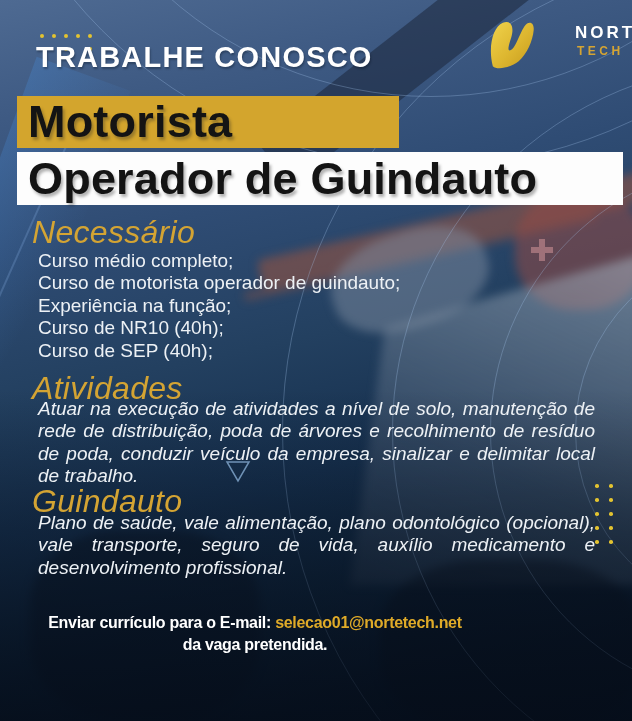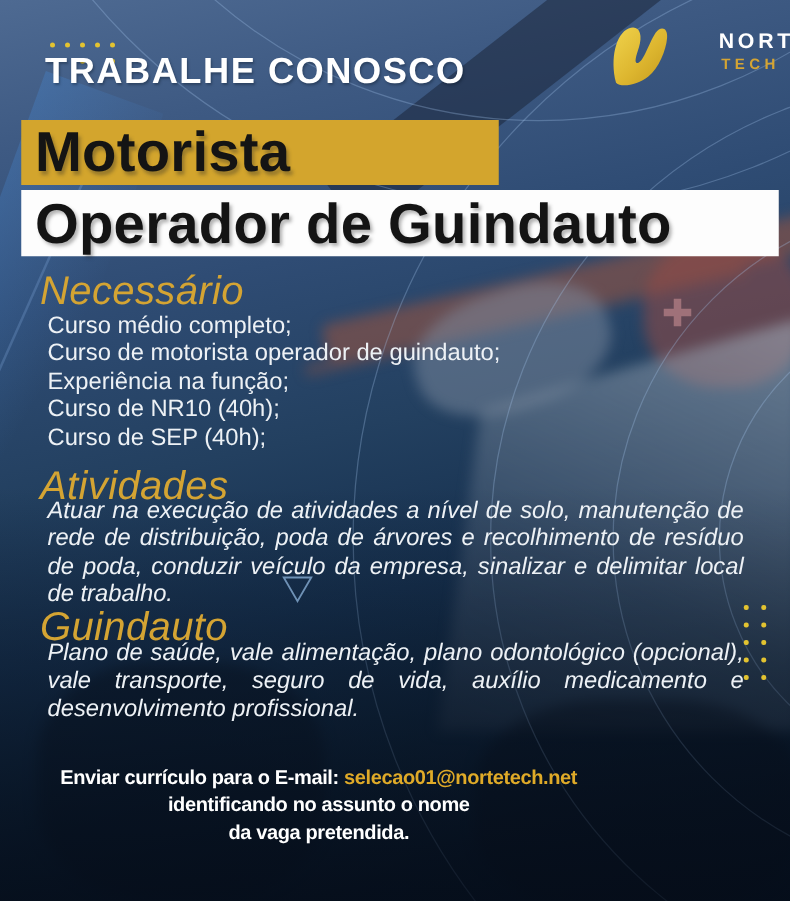--- a/index.html
+++ b/index.html
@@ -148,17 +148,16 @@
   </div>
 
   <div class="sec-heading" style="top:370px;">Atividades</div>
   <div class="body-text justify" style="top:398px;">Atuar na execução de atividades a nível de solo, manutenção de rede de distribuição, poda de árvores e recolhimento de resíduo de poda, conduzir veículo da empresa, sinalizar e delimitar local de trabalho.</div>
 
   <div class="sec-heading" style="top:483px;">Guindauto</div>
   <div class="body-text justify" style="top:512px;">Plano de saúde, vale alimentação, plano odontológico (opcional), vale transporte, seguro de vida, auxílio medicamento e desenvolvimento profissional.</div>
 
   <div class="footer">
     <div><span>Enviar currículo para o E-mail: </span><span class="email">selecao01@nortetech.net</span></div>
-    <div>identificando no assunto o nome</div>
     <div>da vaga pretendida.</div>
   </div>
 
 </div>
 
 </body></html>

